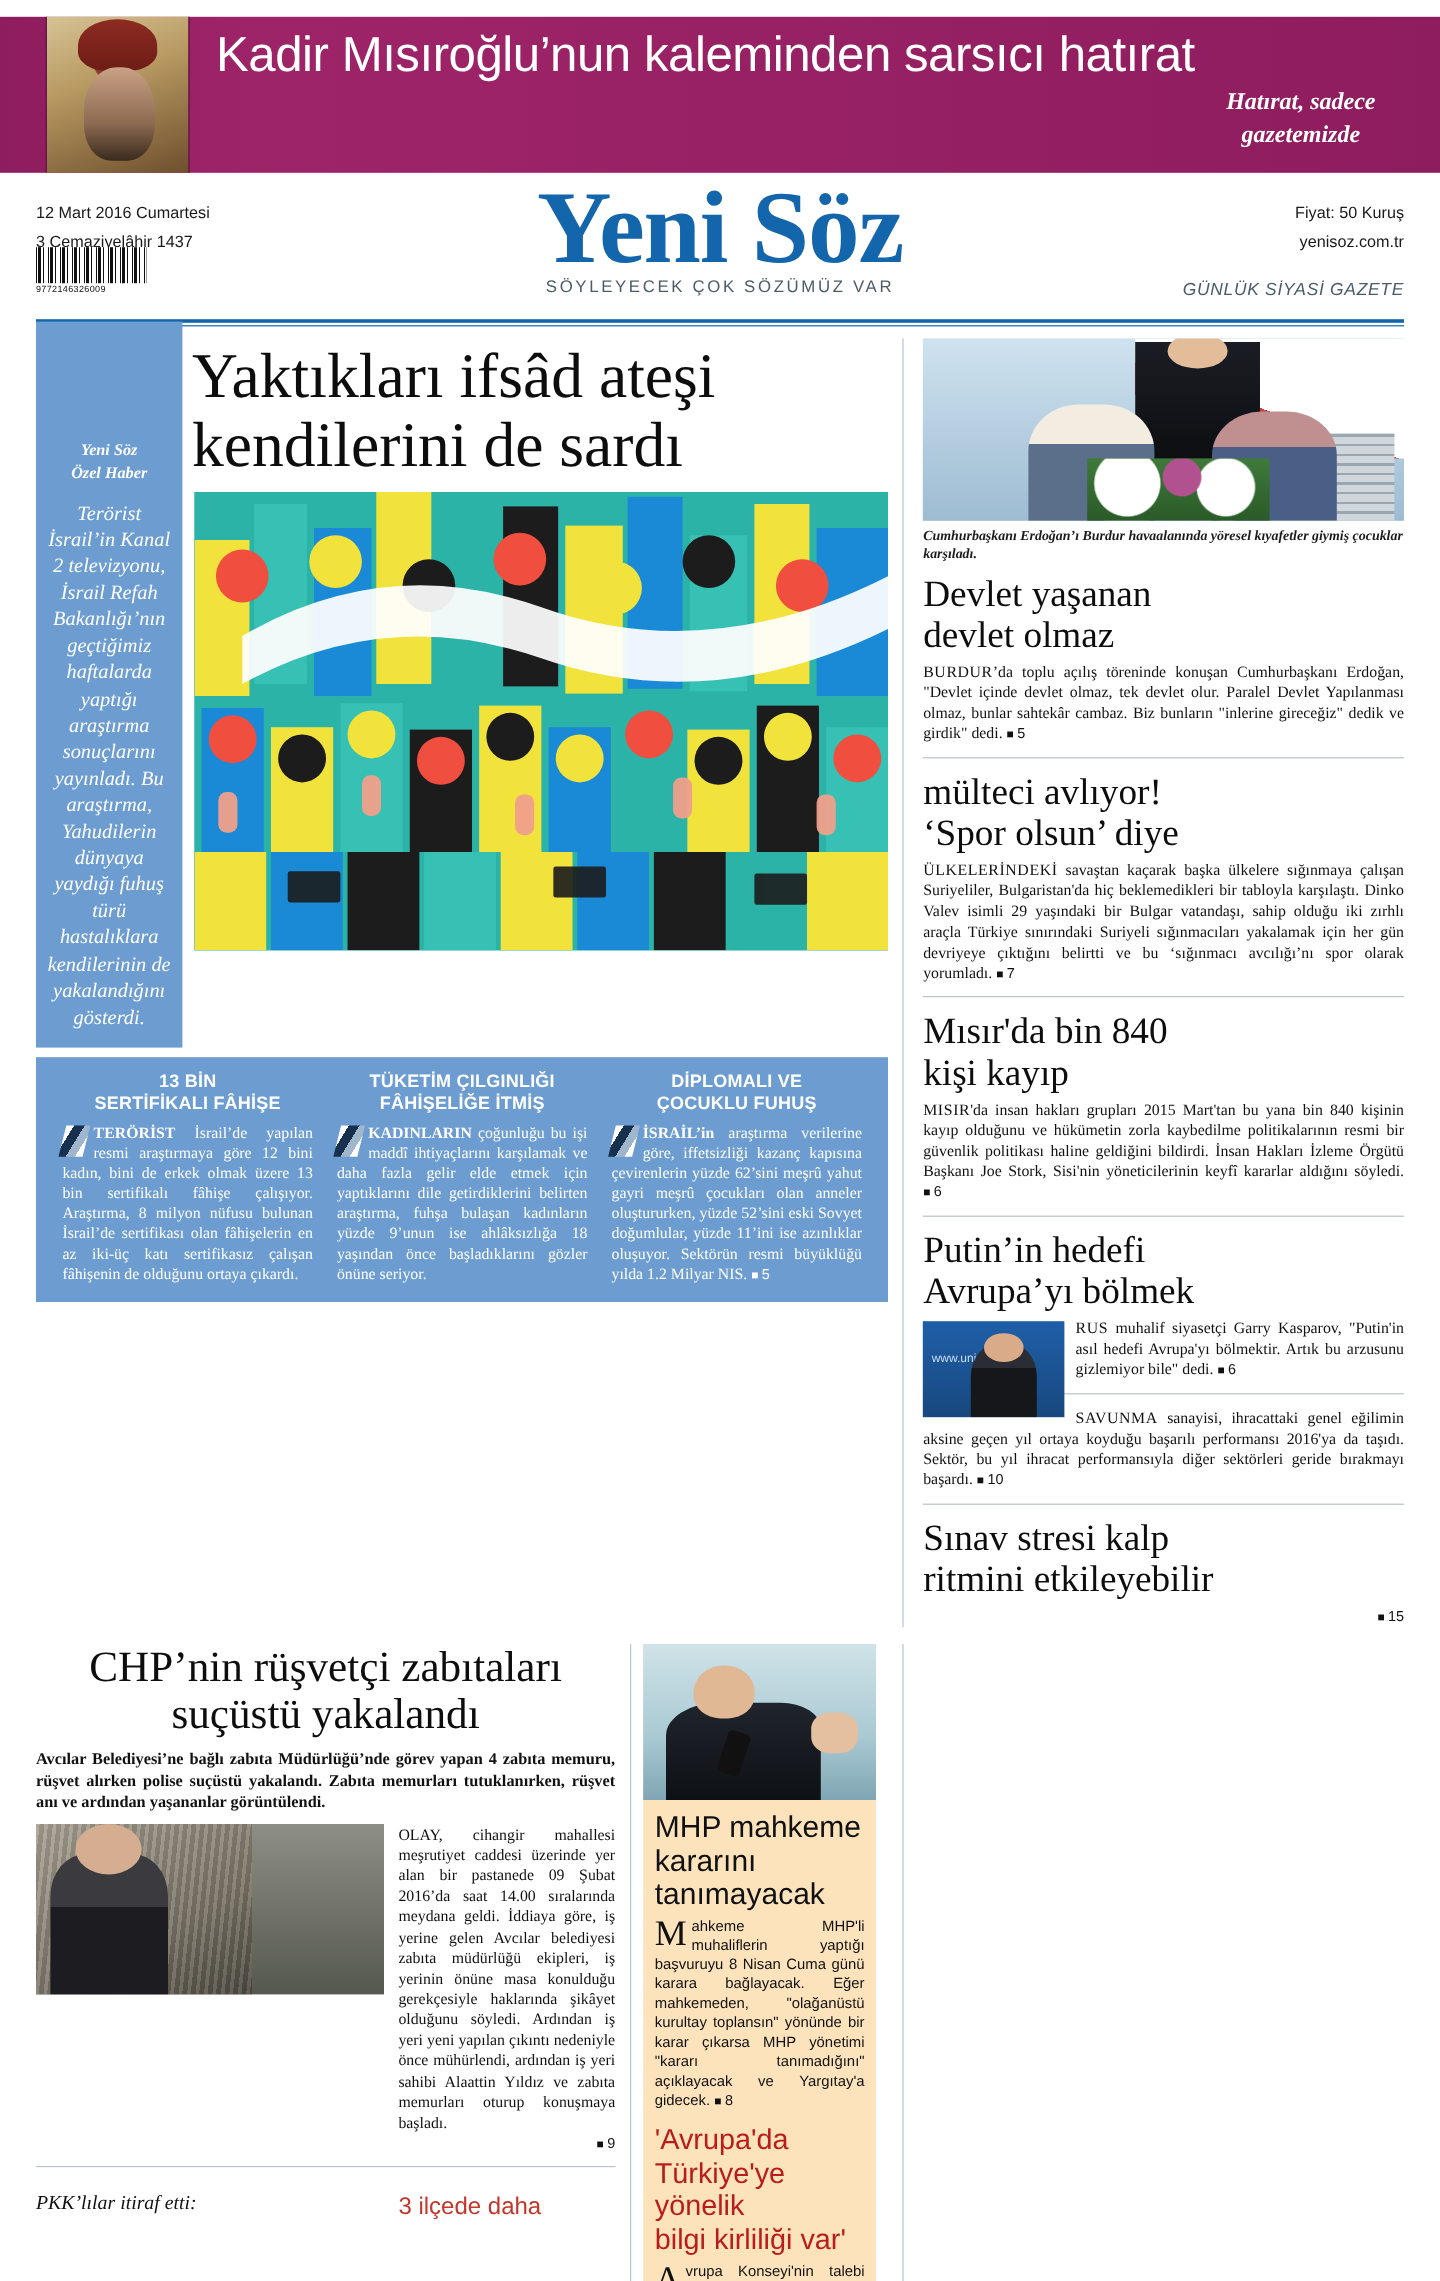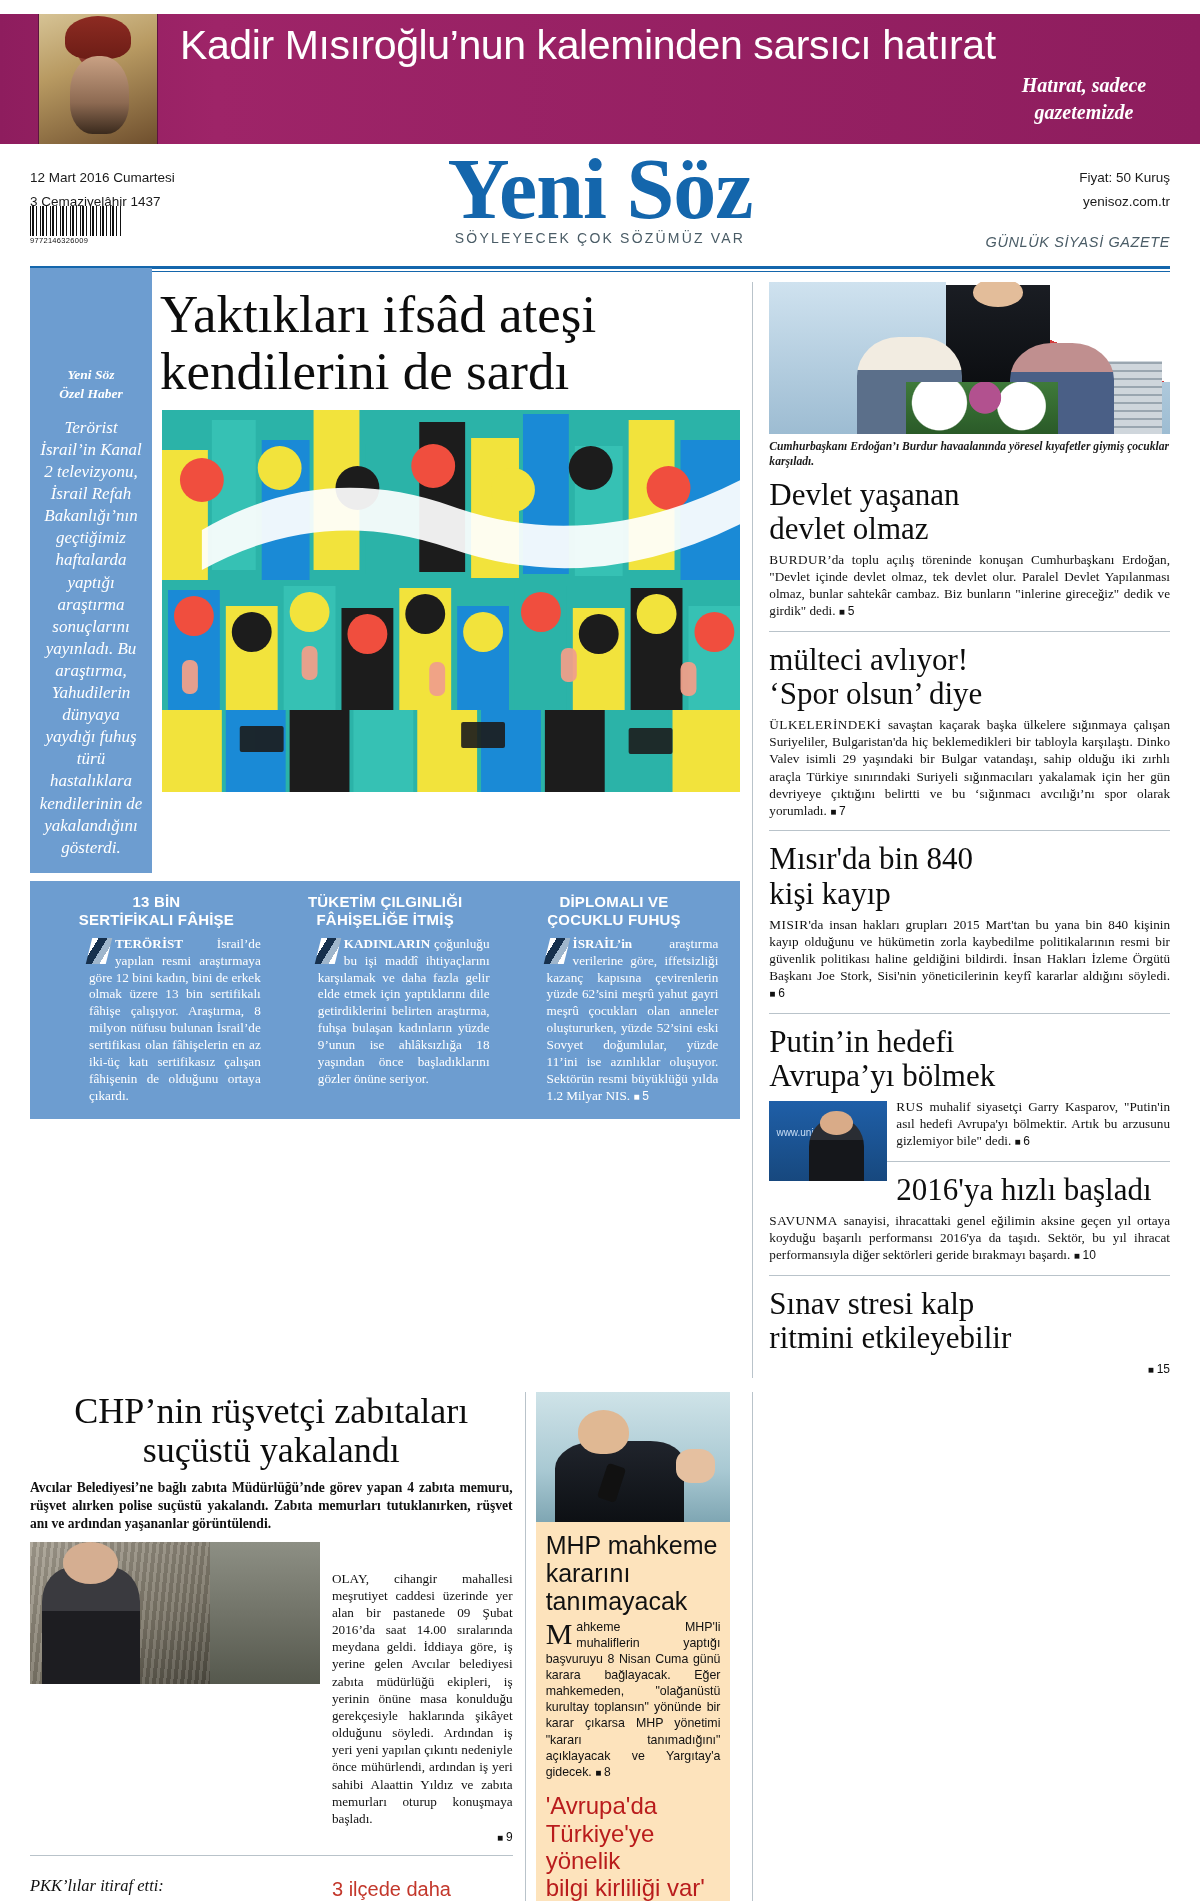--- a/index.html
+++ b/index.html
@@ -126,21 +126,20 @@
   .teaser { flex: 1; padding: 0 10px; }
   .teaser + .teaser { border-left: 0; }
   .teaser-h {
     text-align: center; font-family: "Liberation Sans", sans-serif;
     font-weight: bold; font-size: 15px; line-height: 1.2; margin-bottom: 7px;
     letter-spacing: .2px;
   }
   .teaser-p {
     font-family: "Liberation Serif", serif; font-size: 13.2px; line-height: 1.28;
     text-align: justify;
-    margin-left: 37px;
   }
   .teaser-p .dropmark {
     float: left; width: 20px; height: 26px; margin: 2px 6px 0 0;
     background: linear-gradient(110deg,#ffffff 0 22%,#16304d 22% 52%,#9fb6cc 52% 78%,#ffffff 78% 100%);
     transform: skewX(-14deg);
   }
   .pgref { display: inline-block; font-family: "Liberation Sans", sans-serif; font-size: 12px; }
   .pgref::before { content: "■ "; font-size: 10px; }
 
   
@@ -170,21 +169,21 @@
   }
   .chp-photo .man {
     position:absolute; left:4%; top:18%; width:34%; height:82%;
     background: linear-gradient(180deg,#3a3a3f 0 38%, #1d1d21 38% 100%);
     border-radius: 30% 30% 0 0;
   }
   .chp-photo .man::after{
     content:""; position:absolute; left:22%; top:-22%; width:56%; height:36%;
     border-radius:50%; background:#d5ae91;
   }
-  .chp-txtcol { flex: 1; margin-top: 28px; }
+  .chp-txtcol { flex: 1; }
   .body-p {
     font-family: "Liberation Serif", serif; font-size: 13.2px; line-height: 1.3;
     text-align: justify;
   }
 
   .sub-kicker {
     font-family: "Liberation Serif", serif; font-style: italic; font-size: 16.5px;
     margin: 10px 0 3px 0;
   }
   .divider-h { height: 1px; background: #b9c3ca; margin: 10px 0; }
@@ -529,21 +528,20 @@
           <span class="wm">www.unian.ua</span>
           <span class="kh"></span>
         </span>
         <span class="lead-city">RUS</span><span> muhalif siyasetçi Garry Kasparov, "Putin'in asıl hedefi Avrupa'yı bölmektir. Artık bu arzusunu gizlemiyor bile" dedi.</span>
         <span class="pgref">6</span>
       </div>
 
       <div class="rs-sep"></div>
 
       <div class="rs-head">
-        <div>2016'ya hızlı başladı</div>
       </div>
       <div class="rs-p">
         <span class="lead-city">SAVUNMA</span><span> sanayisi, ihracattaki genel eğilimin aksine geçen yıl ortaya koyduğu başarılı performansı 2016'ya da taşıdı. Sektör, bu yıl ihracat performansıyla diğer sektörleri geride bırakmayı başardı.</span>
         <span class="pgref">10</span>
       </div>
 
       <div class="rs-sep"></div>
 
       <div class="rs-head">
         <div>Sınav stresi kalp</div>

